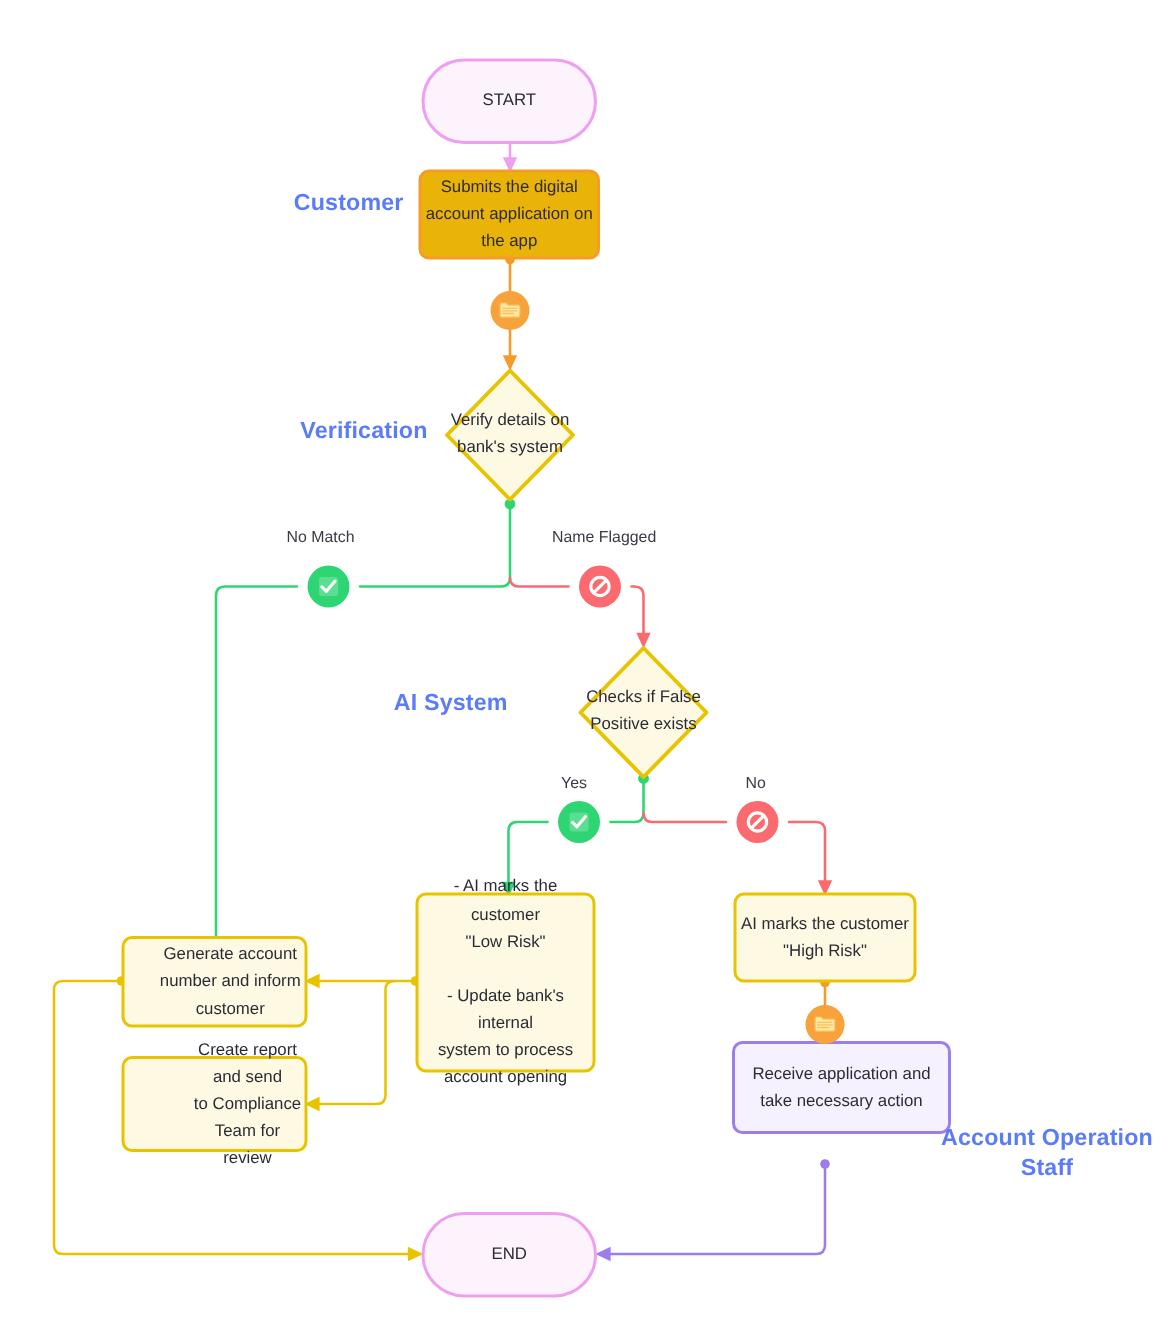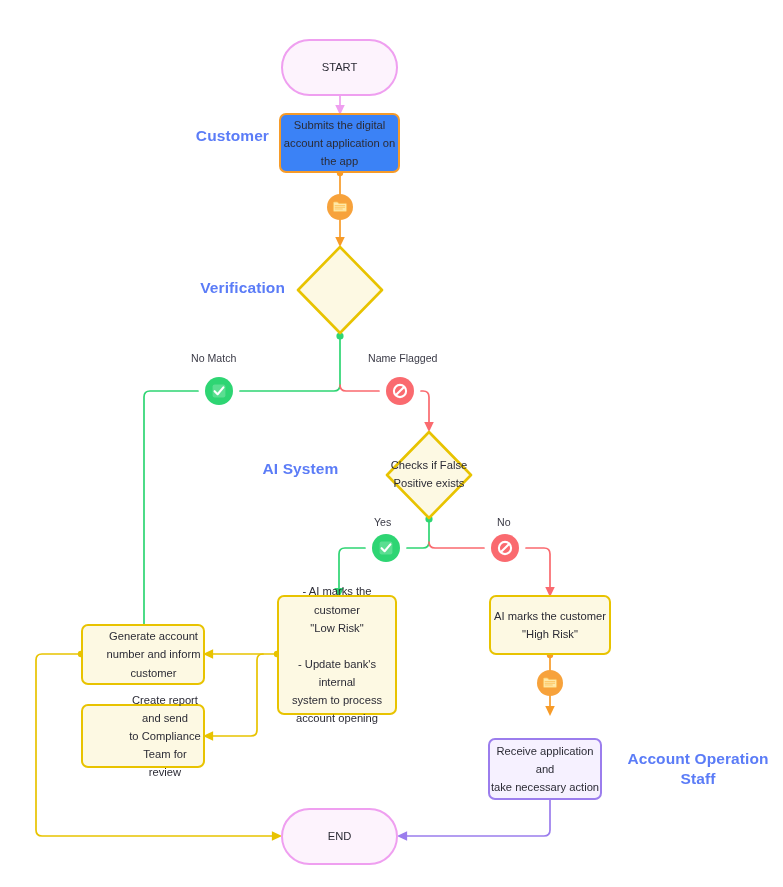--- a/index.html
+++ b/index.html
@@ -32,21 +32,21 @@
     line-height: 1.62;
     white-space: pre-line;
     z-index: 3;
   }
   .terminator {
     background: #fdf3fd;
     border: 2px solid #ef9ff0;
     border-radius: 30px;
   }
   .process-orange {
-    background: #3b82f6;
+    background: #eab308;
     border: 2px solid #f79b28;
     border-radius: 7px;
   }
   .process-yellow {
     background: #fdf9e3;
     border: 2px solid #e8c300;
     border-radius: 7px;
   }
   .process-purple {
     background: #f6f1ff;
@@ -199,20 +199,22 @@
 <div class="node process-orange" style="left:279px; top:113px; width:121px; height:60px;">
   <span>Submits the digital
 account application on
 the app</span>
 </div>
 
 <div class="decision-wrap" style="left:294px; top:243px; width:92px; height:94px;">
   <svg class="diamond" viewBox="0 0 92 94">
     <path d="M46,4 L88,47 L46,90 L4,47 Z" fill="#fdf9e3" stroke="#e8c300" stroke-width="2.6" stroke-linejoin="round"></path>
   </svg>
+  <div class="dtext">Verify details on
+bank's system</div>
 </div>
 
 <div class="decision-wrap" style="left:383px; top:428px; width:92px; height:94px;">
   <svg class="diamond" viewBox="0 0 92 94">
     <path d="M46,4 L88,47 L46,90 L4,47 Z" fill="#fdf9e3" stroke="#e8c300" stroke-width="2.6" stroke-linejoin="round"></path>
   </svg>
   <div class="dtext">Checks if False
 Positive exists</div>
 </div>
 
@@ -235,21 +237,21 @@
 number and inform
 customer</span>
 </div>
 
 <div class="node process-yellow" style="left:81px; top:704px; width:124px; height:64px;padding-left:44px;">
   <span>Create report and send
 to Compliance Team for
 review</span>
 </div>
 
-<div class="node process-purple" style="left:488px; top:738px; width:114px; height:62px;">
+<div class="node process-purple" style="left:488px; top:694px; width:146px; height:62px;">
   <span>Receive application and
 take necessary action</span>
 </div>
 
 <div class="node terminator" style="left:281px; top:808px; width:117px; height:57px;">
   <span>END</span>
 </div>
 
 <div class="badge badge-folder" style="left:327px; top:194px; width:26px; height:26px;">
   <svg width="16" height="16" viewBox="0 0 16 16">

